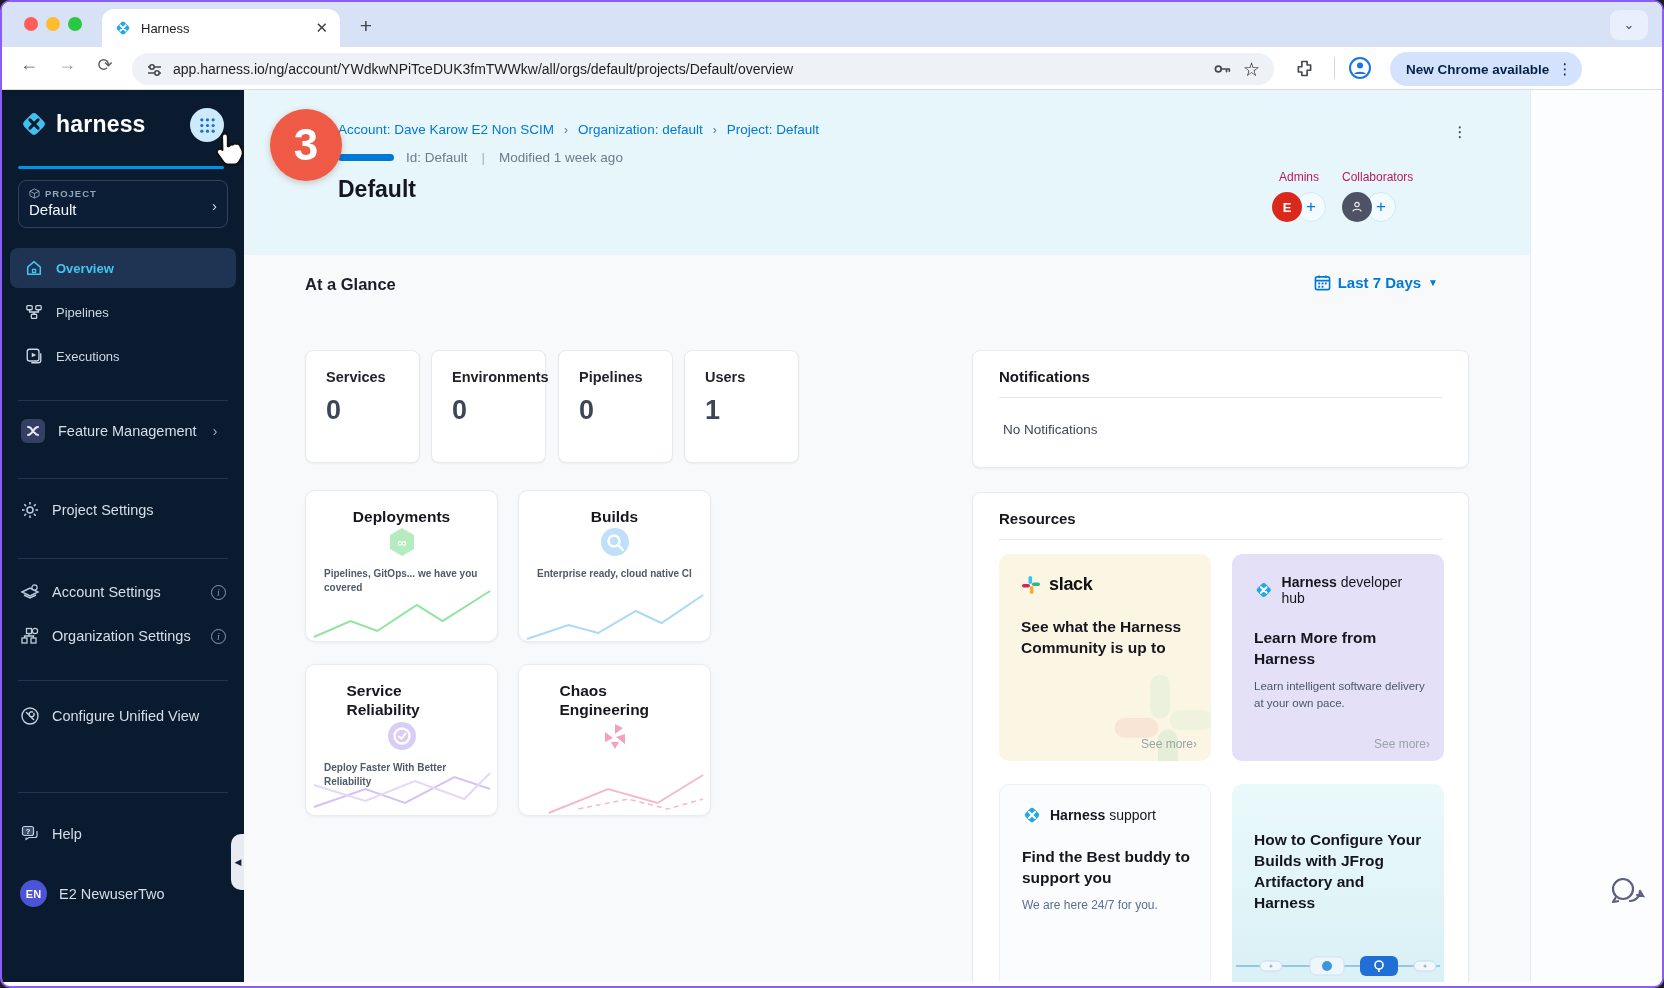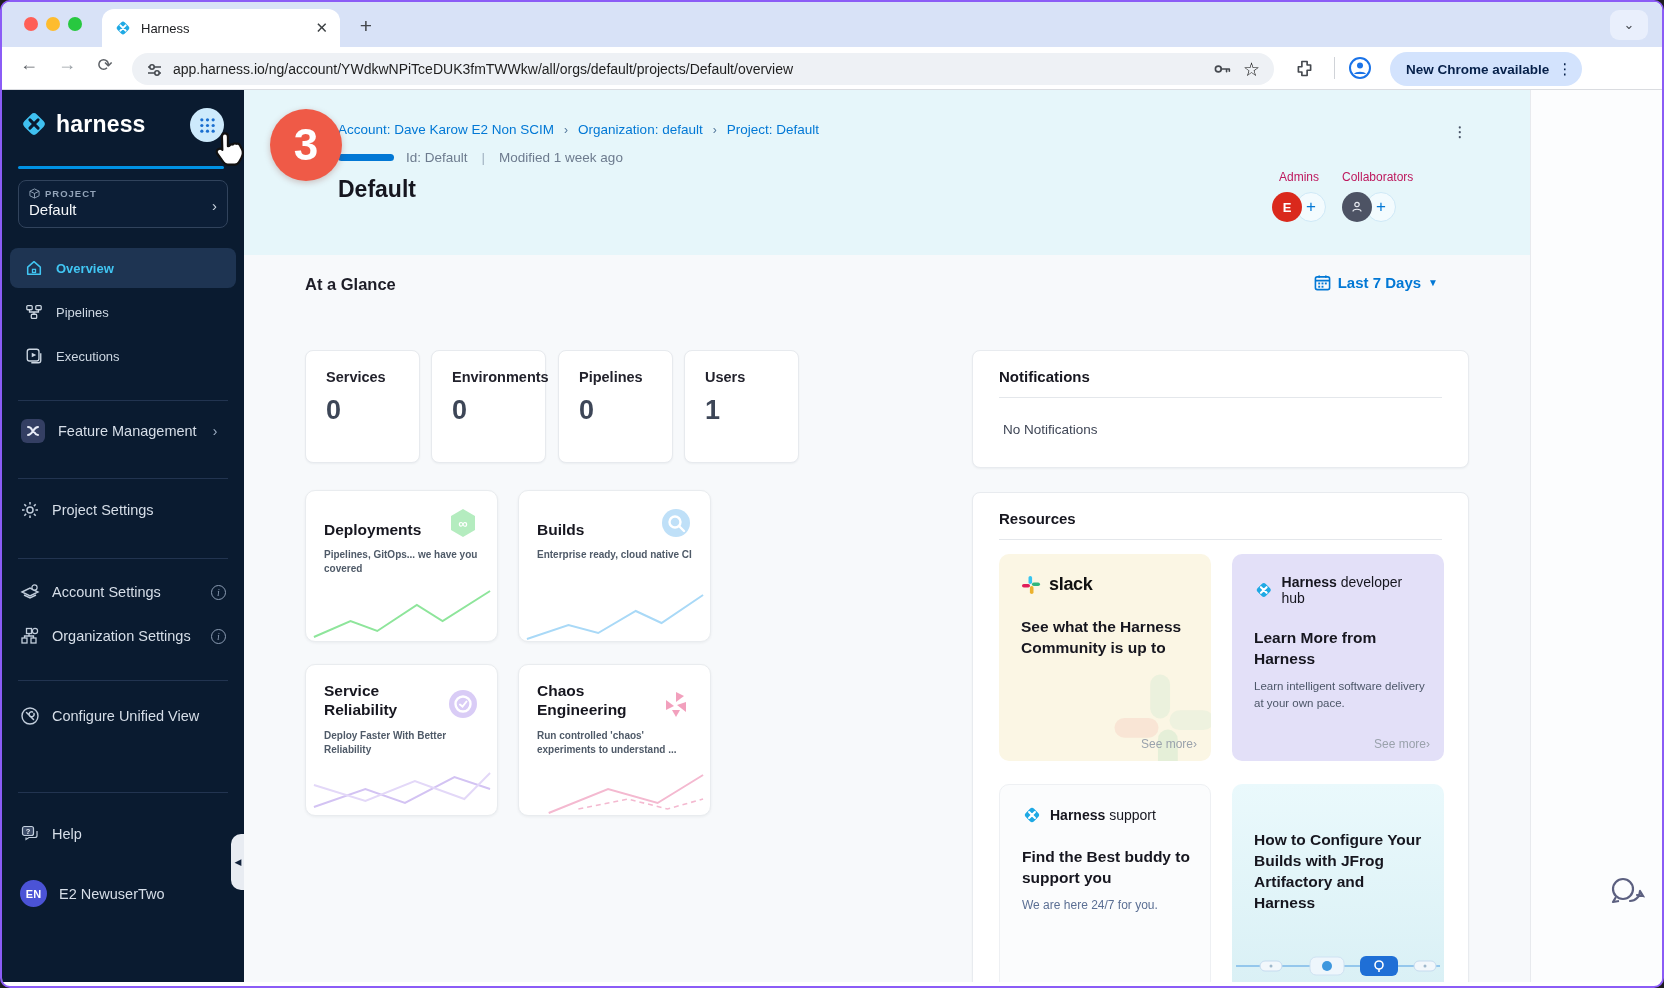--- a/index.html
+++ b/index.html
@@ -73,21 +73,21 @@
   #glance-title { position:absolute; left:61px; top:185px; font-size:16.5px; font-weight:700; color:#1d1d27; }
   #date-filter { position:absolute; right:92px; top:184px; display:flex; align-items:center; gap:7px; color:#0278d5; font-size:15px; font-weight:600; }
   #date-filter .caret { font-size:10px; }
   .stat-card { position:absolute; top:260px; width:115px; height:113px; background:#fff; border:1px solid #e7eaee; border-radius:8px; box-shadow:0 1px 2px rgba(20,30,50,.05); padding:18px 0 0 20px; }
   .stat-card .slabel { font-size:14.5px; font-weight:600; color:#22222c; }
   .stat-card .svalue { font-size:27px; font-weight:700; color:#3d4657; margin-top:10px; }
   #stat-0 { left:61px; } #stat-1 { left:187px; } #stat-2 { left:314px; } #stat-3 { left:440px; }
 
   
   .mod-card { position:absolute; width:193px; height:152px; background:#fff; border:1px solid #e9ecef; border-radius:10px; box-shadow:0 1px 3px rgba(20,30,50,.06); padding:16px 18px 0 18px; overflow:hidden; }
-  .mod-card .mhead { display:flex; justify-content:space-between; align-items:flex-end; }
+  .mod-card .mhead { display:flex; justify-content:space-between; align-items:center;flex-direction:column; }
   .mod-card .mtitle { font-size:15.5px; font-weight:700; color:#16161f; line-height:1.25; }
   .mod-card .mdesc { font-size:10px; color:#4f5a68; line-height:1.4; margin-top:9px;font-weight:bold; }
   .mod-card svg.spark { position:absolute; left:0; bottom:0; width:100%; height:56px; }
   #mod-0 { left:61px; top:400px; } #mod-1 { left:274px; top:400px; } #mod-2 { left:487px; top:400px; }
   #mod-3 { left:61px; top:574px; } #mod-4 { left:274px; top:574px; }
   .mod-icon { width:32px; height:32px; flex:0 0 auto; }
 
   
   .panel { position:absolute; background:#fff; border:1px solid #e8ebef; border-radius:8px; box-shadow:0 1px 2px rgba(20,30,50,.05); }
   #notif-panel { left:728px; top:260px; width:497px; height:118px; }
@@ -440,21 +440,20 @@
         <div class="mtitle" style="max-width:110px;">Chaos Engineering</div>
         <svg class="mod-icon" viewBox="0 0 32 32">
           <g fill="#f2a0bd">
             <path d="M16 4 L24 8 L16 14 Z"></path>
               <path d="M26 14 L26 24 L17 17 Z"></path>
               <path d="M6 12 L14 18 L6 22 Z"></path>
               <path d="M12 22 L20 22 L16 29 Z"></path>
           </g>
         </svg>
       </div>
-      <div class="mdesc">Run controlled 'chaos' experiments to understand ...</div>
       <svg class="spark" viewBox="0 0 193 56" preserveAspectRatio="none">
         <polyline points="30,54 90,30 140,44 186,16" fill="none" stroke="#f4b9d0" stroke-width="2"></polyline>
         <polyline points="60,50 110,40 150,50 186,40" fill="none" stroke="#f4b9d0" stroke-width="1.6" stroke-dasharray="5 4"></polyline>
       </svg>
     </div>
 
     <section class="panel" id="notif-panel">
       <div class="ptitle">Notifications</div>
       <div class="pdivider"></div>
       <div id="notif-empty">No Notifications</div>

